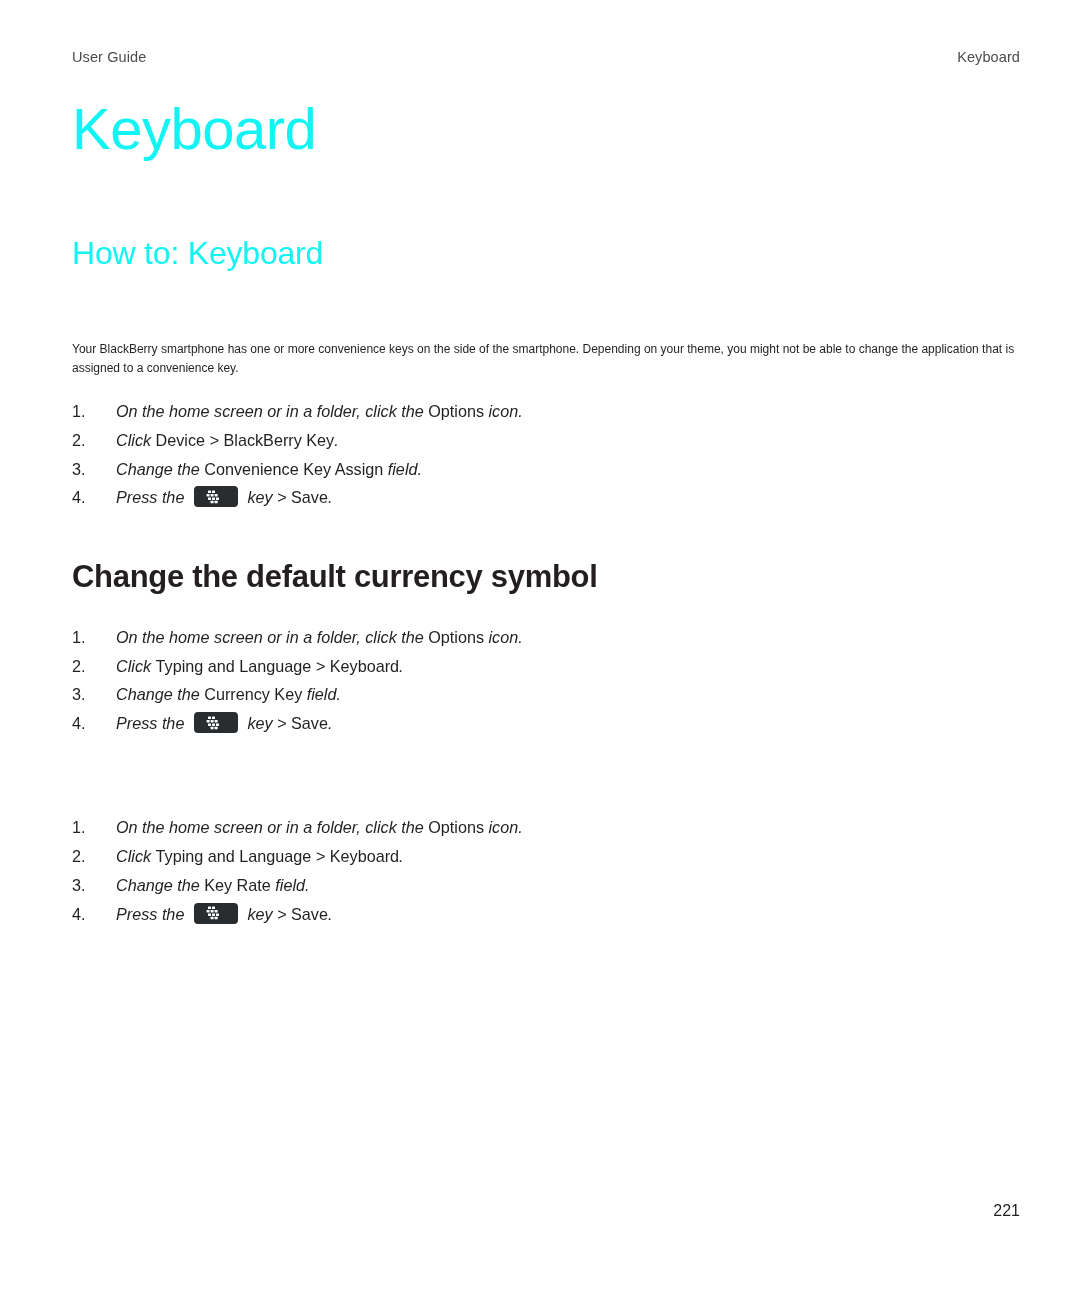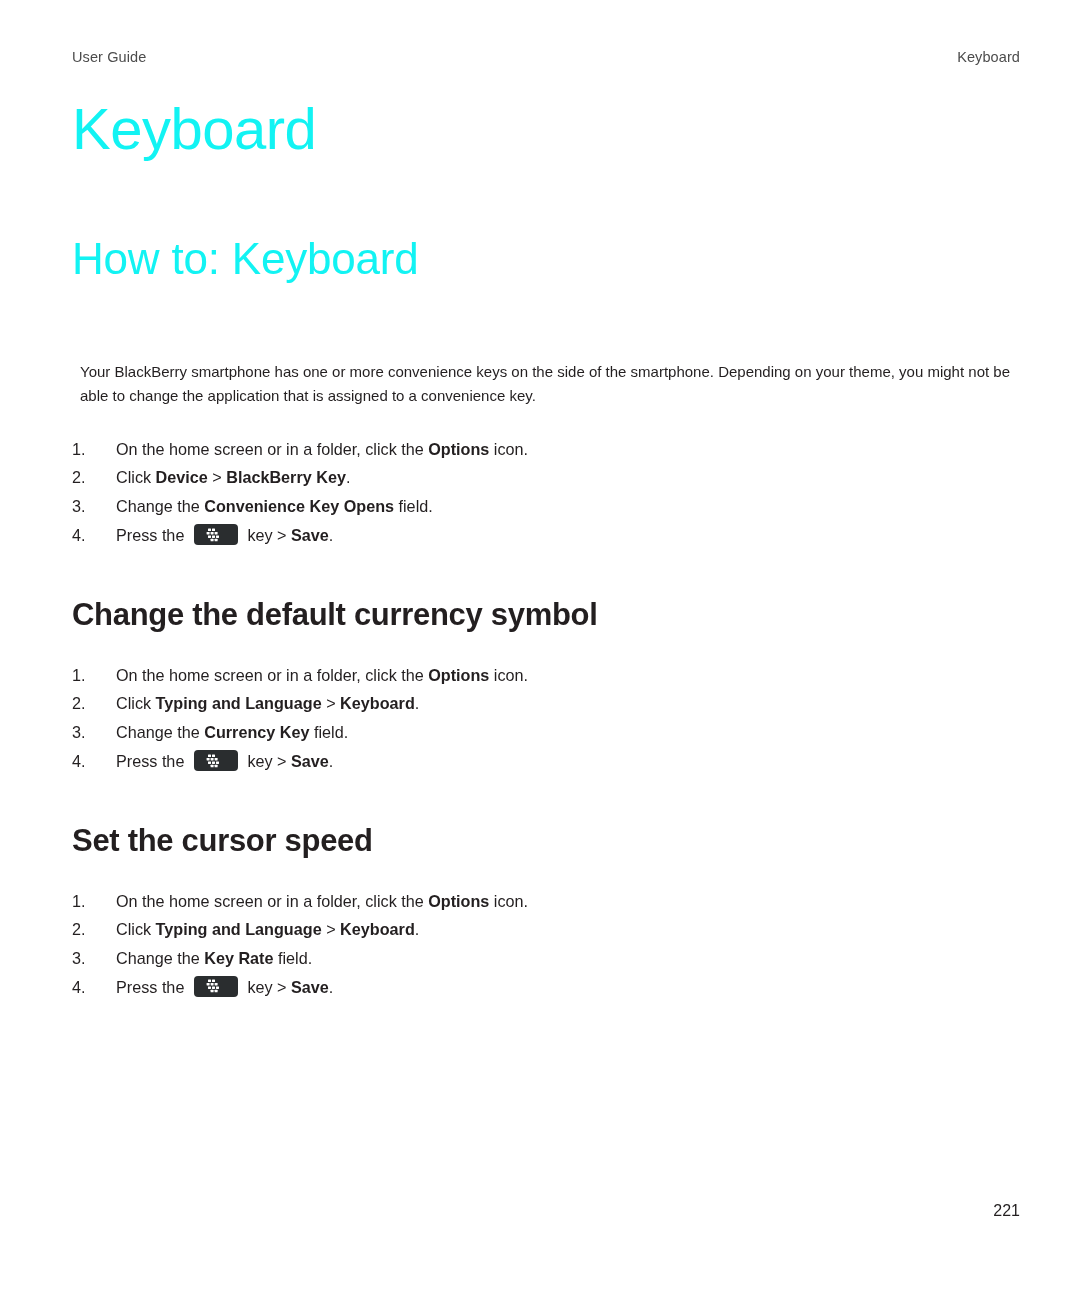--- a/index.html
+++ b/index.html
@@ -53,39 +53,39 @@
     margin: 0;
     font-size: 58px;
     line-height: 1.0;
     font-weight: 400;
     color: #12f3f3;
     letter-spacing: -0.5px;
   }
 
   h2.section-title {
     margin: 0;
-    font-size: 44px;
+    font-size: 32px;
     line-height: 1.0;
     font-weight: 400;
     color: #12f3f3;
     letter-spacing: -0.2px;
   }
 
   h3.task-title {
     margin: 0;
     font-size: 31px;
     line-height: 1.15;
     font-weight: 700;
     color: #231f20;
     letter-spacing: -0.3px;
   }
 
   p.body-text {
-    margin: 8px;
-    font-size: 15px;
+    margin: 0;
+    font-size: 12px;
     line-height: 1.62;
     color: #231f20;
   }
 
   
   ol.steps {
     margin: 0;
     padding: 0;
     list-style: none;
   }
@@ -97,22 +97,22 @@
     color: #231f20;
   }
   ol.steps li .num {
     width: 44px;
     flex: 0 0 44px;
     color: #231f20;
   }
   ol.steps li .txt {
     flex: 1 1 auto;
   }
-  .b { font-weight: 700; }
-  .gt { font-weight: 400; }
+  .b { font-weight: 400; }
+  .gt { font-weight: 400; font-style: italic; }
 
   
   .bb-key {
     display: inline-block;
     vertical-align: -4px;
     width: 44px;
     height: 21px;
     background: #2a2d2f;
     border-radius: 4px;
     margin: 0 5px;
@@ -167,21 +167,21 @@
           <li>
             <span class="num">1.</span>
             <span class="txt"><span class="gt">On the home screen or in a folder, click the </span><span class="b">Options</span><span class="gt"> icon.</span></span>
           </li>
           <li>
             <span class="num">2.</span>
             <span class="txt"><span class="gt">Click </span><span class="b">Device</span><span class="gt"> &gt; </span><span class="b">BlackBerry Key</span><span class="gt">.</span></span>
           </li>
           <li>
             <span class="num">3.</span>
-            <span class="txt"><span class="gt">Change the </span><span class="b">Convenience Key Opens</span><span class="gt"> field.</span></span>
+            <span class="txt"><span class="gt">Change the </span><span class="b">Convenience Key Assign</span><span class="gt"> field.</span></span>
           </li>
           <li>
             <span class="num">4.</span>
             <span class="txt"><span class="gt">Press the </span><span class="bb-key"><svg width="20" height="14" viewBox="0 0 20 14">
                   <rect x="2" y="0.6" width="3.0" height="2.5" rx="0.4" fill="#ffffff"></rect>
                   <rect x="6" y="0.6" width="3.0" height="2.5" rx="0.4" fill="#ffffff"></rect>
                   <rect x="0.6" y="4" width="3.0" height="2.5" rx="0.4" fill="#ffffff"></rect>
                   <rect x="4.6" y="4" width="3.0" height="2.5" rx="0.4" fill="#ffffff"></rect>
                   <rect x="8.6" y="4" width="3.0" height="2.5" rx="0.4" fill="#ffffff"></rect>
                   <rect x="2" y="7.4" width="3.0" height="2.5" rx="0.4" fill="#ffffff"></rect>
@@ -218,21 +218,20 @@
                   <rect x="8.6" y="4" width="3.0" height="2.5" rx="0.4" fill="#ffffff"></rect>
                   <rect x="2" y="7.4" width="3.0" height="2.5" rx="0.4" fill="#ffffff"></rect>
                   <rect x="6" y="7.4" width="3.0" height="2.5" rx="0.4" fill="#ffffff"></rect>
                   <rect x="10" y="7.4" width="3.0" height="2.5" rx="0.4" fill="#ffffff"></rect>
                   <rect x="4.6" y="10.8" width="3.0" height="2.5" rx="0.4" fill="#ffffff"></rect>
                   <rect x="8.6" y="10.8" width="3.0" height="2.5" rx="0.4" fill="#ffffff"></rect>
                 </svg></span><span class="gt"> key &gt; </span><span class="b">Save</span><span class="gt">.</span></span>
           </li>
         </ol>
         <div class="sp-steps-to-task"></div>
-        <h3 class="task-title">Set the cursor speed</h3>
         <div class="sp-task-to-steps"></div>
         <ol class="steps">
           <li>
             <span class="num">1.</span>
             <span class="txt"><span class="gt">On the home screen or in a folder, click the </span><span class="b">Options</span><span class="gt"> icon.</span></span>
           </li>
           <li>
             <span class="num">2.</span>
             <span class="txt"><span class="gt">Click </span><span class="b">Typing and Language</span><span class="gt"> &gt; </span><span class="b">Keyboard</span><span class="gt">.</span></span>
           </li>

